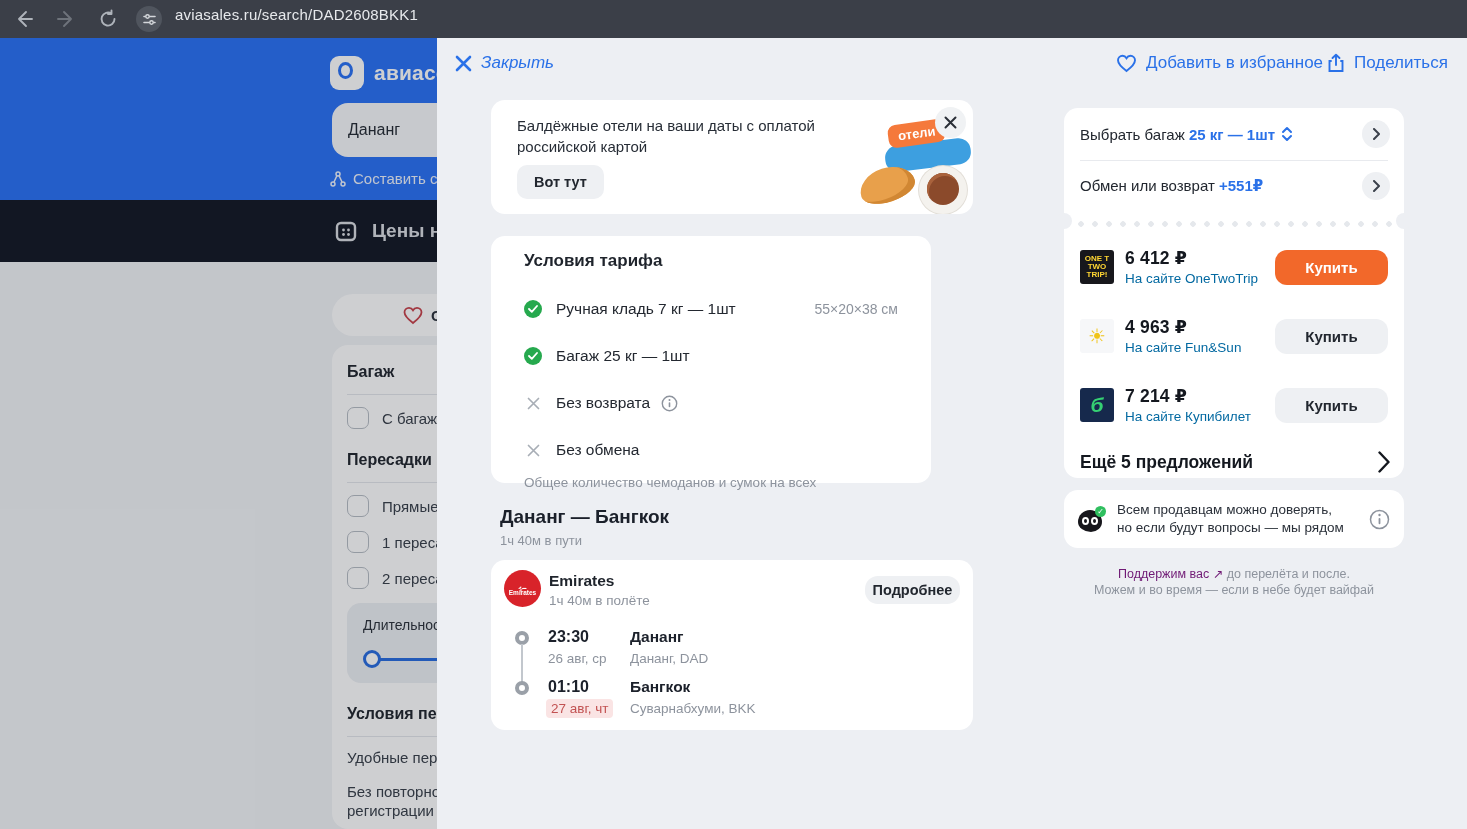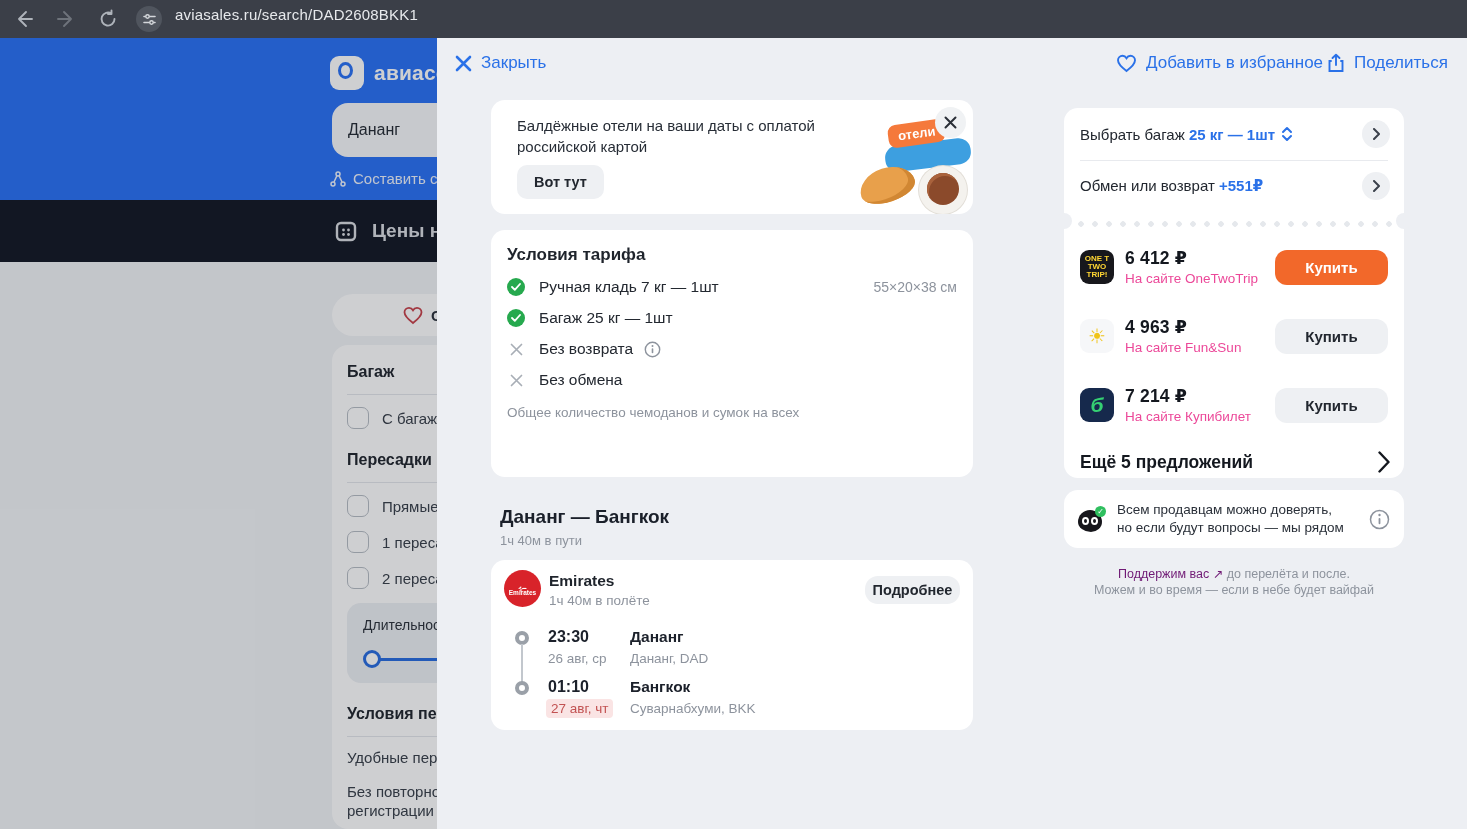--- a/index.html
+++ b/index.html
@@ -38,39 +38,39 @@
   .dur-label { font-size:14px; color:#2e343d; white-space:nowrap; }
   .slider { position:relative; margin-top:17px; height:18px; }
   .slider .track { position:absolute; left:12px; top:8px; width:220px; height:3px; background:#2a6de0; border-radius:2px; }
   .slider .handle { position:absolute; left:0; top:0; width:18px; height:18px; border:3px solid #2a6de0; background:#fff; border-radius:50%; }
   .plain-label { font-size:15px; color:#3a414b; margin-bottom:16px; }
   .wrap-label { width:110px; line-height:19px; }
   .scrim { position:absolute; left:0; top:0; width:1467px; height:791px; background:rgba(12,17,26,0.20); z-index:5; }
   
   .modal { position:absolute; left:437px; top:38px; width:1030px; height:791px; background:#edeff3; z-index:10; }
   .link { color:#2a71e8; font-size:17px; display:flex; align-items:center; gap:9px; cursor:pointer; }
-  .close-link { position:absolute; left:18px; top:15px; }
+  .close-link { position:absolute; left:18px; top:15px;font-style:italic; }
   .fav-link { position:absolute; left:679px; top:15px; }
   .share-link { position:absolute; left:890px; top:15px; }
   .card { position:absolute; background:#fff; border-radius:14px; }
   
   .promo { left:54px; top:62px; width:482px; height:114px; overflow:hidden; }
   .promo-text { position:absolute; left:26px; top:15px; width:330px; font-size:15px; line-height:21px; color:#272d36; }
   .promo-btn { position:absolute; left:26px; top:65px; height:34px; padding:0 17px; background:#eef0f3; border-radius:10px; border:none; font-family:inherit; font-size:14.5px; font-weight:bold; color:#22272f; display:flex; align-items:center; }
   .promo-close { position:absolute; left:444px; top:7px; width:31px; height:31px; border-radius:50%; background:#f0f2f4; display:flex; align-items:center; justify-content:center; cursor:pointer; }
   .promo-art { position:absolute; right:0; top:12px; width:118px; height:102px; }
   .art-umbrella { position:absolute; right:2px; top:30px; width:86px; height:26px; background:#3d9fe0; border-radius:12px; transform:rotate(-7deg); }
   .art-badge { position:absolute; right:28px; top:10px; background:#f5793b; color:#fff; font-size:13px; font-weight:bold; padding:4px 10px; border-radius:8px; transform:rotate(-8deg); }
   .art-croissant { position:absolute; left:4px; top:56px; width:56px; height:34px; background:#e8a04b; border-radius:50% 50% 50% 50%/60% 60% 40% 40%; transform:rotate(-18deg); box-shadow:inset -6px -4px 0 #d18733; }
   .art-plate { position:absolute; right:6px; top:54px; width:48px; height:48px; background:#f4f2ee; border-radius:50%; box-shadow:0 0 0 1px #e2ded7; }
   .art-coffee { position:absolute; right:14px; top:61px; width:32px; height:32px; background:#8b4a2b; border-radius:50%; box-shadow:inset 2px 3px 0 #a9623c; }
   
-  .tariff { left:54px; top:192px; width:482px; height:247px; padding:15px 16px; }
+  .tariff { left:54px; top:198px; width:440px; height:247px; padding:15px 33px; }
   .tariff-title { font-size:17px; font-weight:bold; color:#1f242c; }
-  .t-row { display:flex; align-items:center; gap:14px; margin-top:13px; height:18px; }
+  .t-row { display:flex; align-items:center; gap:14px; margin-top:29px; height:18px; }
   .t-label { font-size:15.5px; color:#232830; }
   .t-note { margin-left:auto; font-size:14px; color:#8d939d; }
   .ic-ok { width:18px; height:18px; border-radius:50%; background:#26a94e; flex:none; display:flex; align-items:center; justify-content:center; }
   .ic-no { width:18px; height:18px; flex:none; display:flex; align-items:center; justify-content:center; }
   .t-foot { margin-top:16px; font-size:13.5px; color:#8d939d; }
   .t-change { position:absolute; left:16px; top:192px; width:450px; height:48px; background:#f1f3f6; border:none; border-radius:10px; font-family:inherit; display:flex; align-items:center; padding:0 16px; cursor:pointer; }
   .t-change span { font-size:15.5px; font-weight:bold; color:#1f242c; }
   
   .route-head { position:absolute; left:63px; top:468px; font-size:19px; font-weight:bold; color:#1b202a; }
   .route-sub { position:absolute; left:63px; top:495px; font-size:13px; color:#8d939d; }
@@ -96,27 +96,27 @@
   .s-blue { color:#2a71e8; font-weight:bold; }
   .s-div { height:1px; background:#e8eaee; margin:0 16px; }
   .chev-circle { margin-left:auto; width:28px; height:28px; border-radius:50%; background:#eef0f3; display:flex; align-items:center; justify-content:center; flex:none; }
   .perf { position:relative; height:14px; margin-top:3px;
     background-image:radial-gradient(circle, #e5e8ec 2.5px, transparent 3px);
     background-size:14px 14px; background-position:10px 3px; background-repeat:repeat-x; }
   .perf .notch { position:absolute; top:-1px; width:16px; height:16px; background:#edeff3; border-radius:50%; }
   .perf .notch.l { left:-8px; } .perf .notch.r { right:-8px; }
   .offers { padding:20px 16px 0 16px; }
   .offer { display:flex; align-items:center; margin-bottom:31px; }
-  .offer-logo { width:34px; height:34px; border-radius:9px; flex:none; display:flex; align-items:center; justify-content:center; }
+  .offer-logo { width:34px; height:34px; border-radius:3px; flex:none; display:flex; align-items:center; justify-content:center; }
   .logo-ott { background:#17171c; color:#ffd633; font-weight:bold; font-size:8px; text-align:center; line-height:8px; }
   .logo-fs { background:#f6f7f9; color:#f0c419; font-size:20px; }
   .logo-kb { background:#16294c; color:#35d073; font-weight:bold; font-size:21px; font-style:italic; }
   .offer-info { margin-left:11px; }
   .offer-price { font-size:17.5px; font-weight:bold; color:#14181f; letter-spacing:.2px; }
-  .offer-site { font-size:13.5px; color:#ec4899; margin-top:2px; }
+  .offer-site { font-size:13.5px; color:#0369a1; margin-top:2px; }
   .buy-btn { margin-left:auto; width:113px; height:35px; border:none; border-radius:12px; font-family:inherit; font-size:15px; font-weight:bold; cursor:pointer; }
   .buy-primary { background:#f2682a; color:#fff; }
   .buy-sec { background:#eef0f3; color:#22272f; }
   .more-row { display:flex; align-items:center; padding:0 14px 0 16px; margin-top:-4px; cursor:pointer; }
   .more-label { font-size:17.5px; font-weight:bold; color:#14181f; }
   .trust { left:627px; top:452px; width:340px; height:58px; display:flex; align-items:center; padding:0 14px 0 14px; gap:11px; }
   .mascot { position:relative; width:28px; height:26px; flex:none; }
   .mascot .body { position:absolute; left:0; top:4px; width:24px; height:22px; background:#17171c; border-radius:50% 50% 46% 54%/55% 55% 45% 45%; }
   .mascot .eye { position:absolute; width:7px; height:8px; background:#fff; border-radius:50%; top:11px; }
   .mascot .eye.e1{ left:4px; } .mascot .eye.e2{ left:13px; }

